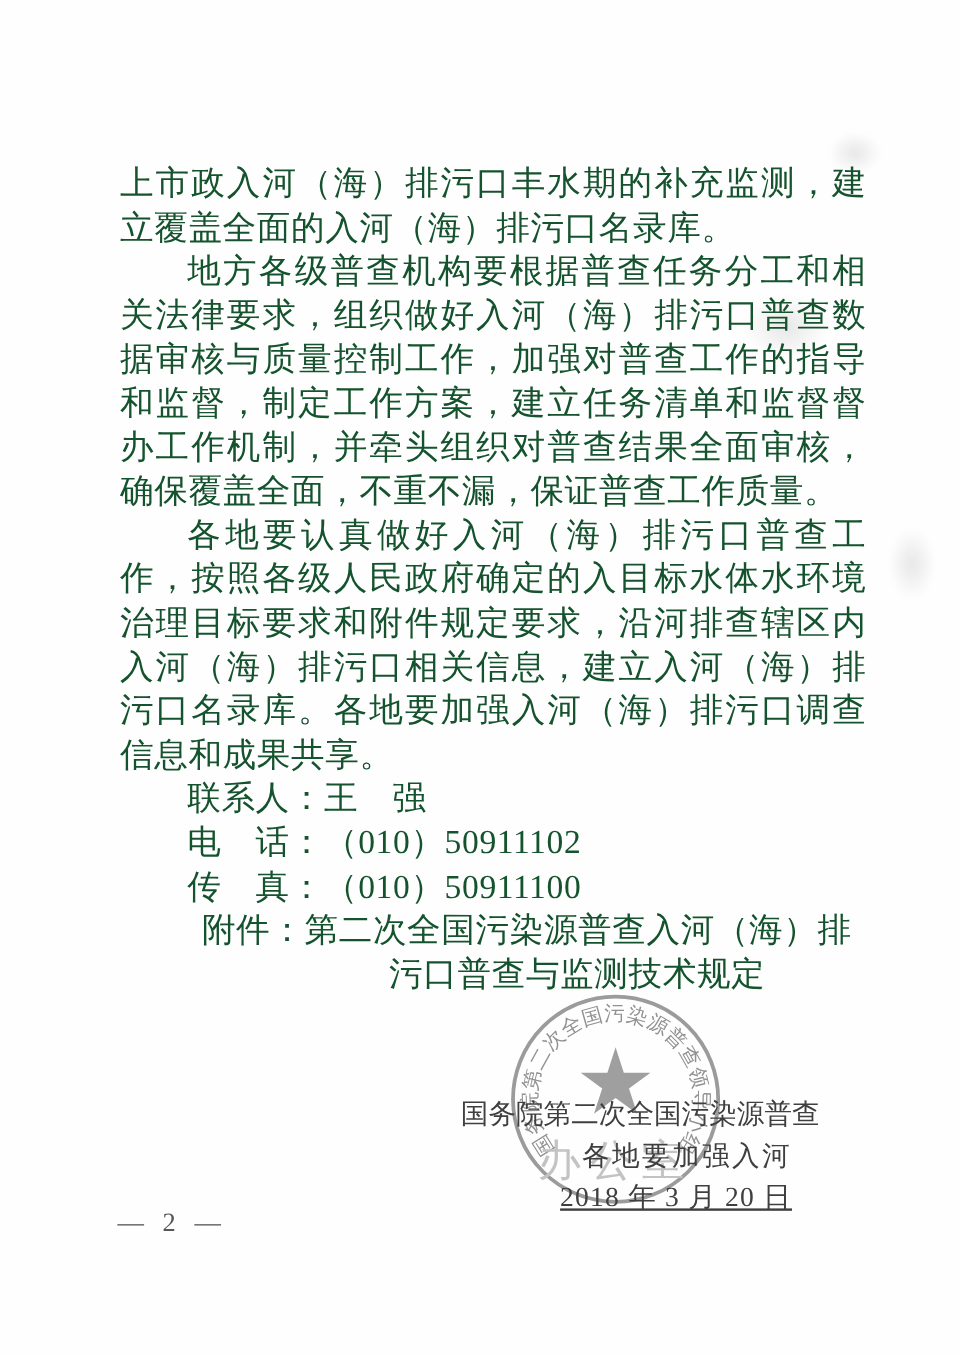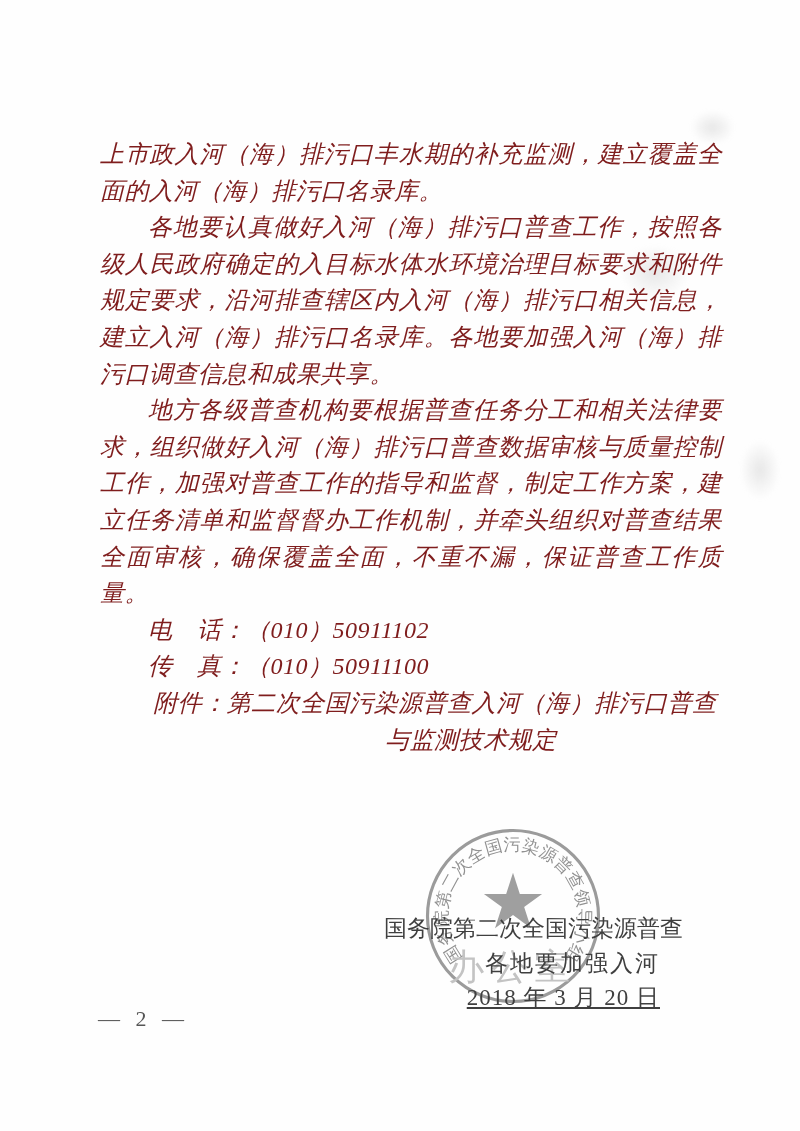--- a/index.html
+++ b/index.html
@@ -20,25 +20,24 @@
     background: radial-gradient(ellipse at center, rgba(190,190,190,.35), rgba(255,255,255,0) 70%);
     filter: blur(2px);
   }
   .smudge.s1 { left: 620px; top: 245px; width: 70px; height: 55px; }
   .smudge.s2 { left: 690px; top: 110px; width: 45px; height: 35px; }
   .smudge.s3 { left: 740px; top: 440px; width: 40px; height: 60px; }
 
   .body-text {
     position: absolute;
     left: 100px; top: 136px; width: 622px;
-    font-size: 24px; line-height: 36.6px;
+    font-size: 28px; line-height: 36.6px;
     letter-spacing: 0.5px;
-    color: #7f1d1d;
+    color: #14532d;
     text-align: justify;
-    font-style: italic;
   }
   .body-text p { margin: 0; }
   .body-text p.indent { text-indent: 2em; }
   .contact-line { text-indent: 2em; }
   .attachment {
     margin-top: 36.6px;
     padding-left: 5em; text-indent: -3em;
     text-align: center;
   }
 
@@ -72,22 +71,23 @@
 <body>
 
 <div class="page">
 
   <div class="smudge s1"></div>
   <div class="smudge s2"></div>
   <div class="smudge s3"></div>
 
   <div class="body-text">
     <p>上市政入河（海）排污口丰水期的补充监测，建立覆盖全面的入河（海）排污口名录库。</p>
+    <p class="indent">地方各级普查机构要根据普查任务分工和相关法律要求，组织做好入河（海）排污口普查数据审核与质量控制工作，加强对普查工作的指导和监督，制定工作方案，建立任务清单和监督督办工作机制，并牵头组织对普查结果全面审核，确保覆盖全面，不重不漏，保证普查工作质量。</p>
     <p class="indent">各地要认真做好入河（海）排污口普查工作，按照各级人民政府确定的入目标水体水环境治理目标要求和附件规定要求，沿河排查辖区内入河（海）排污口相关信息，建立入河（海）排污口名录库。各地要加强入河（海）排污口调查信息和成果共享。</p>
-    <p class="indent">地方各级普查机构要根据普查任务分工和相关法律要求，组织做好入河（海）排污口普查数据审核与质量控制工作，加强对普查工作的指导和监督，制定工作方案，建立任务清单和监督督办工作机制，并牵头组织对普查结果全面审核，确保覆盖全面，不重不漏，保证普查工作质量。</p>
+    <p class="contact-line">联系人：王　强</p>
     <p class="contact-line">电　话：（010）50911102</p>
     <p class="contact-line">传　真：（010）50911100</p>
     <p class="attachment">附件：第二次全国污染源普查入河（海）排污口普查与监测技术规定</p>
   </div>
 
   <svg class="seal" viewBox="0 0 200 200" aria-hidden="true">
     <defs>
       <path id="ringPath" d="M 44.1 146.9 A 73 73 0 1 1 155.9 146.9" fill="none"></path>
     </defs>
     <circle cx="100" cy="100" r="95" fill="none" stroke="#8a8a8a" stroke-width="3.5"></circle>

